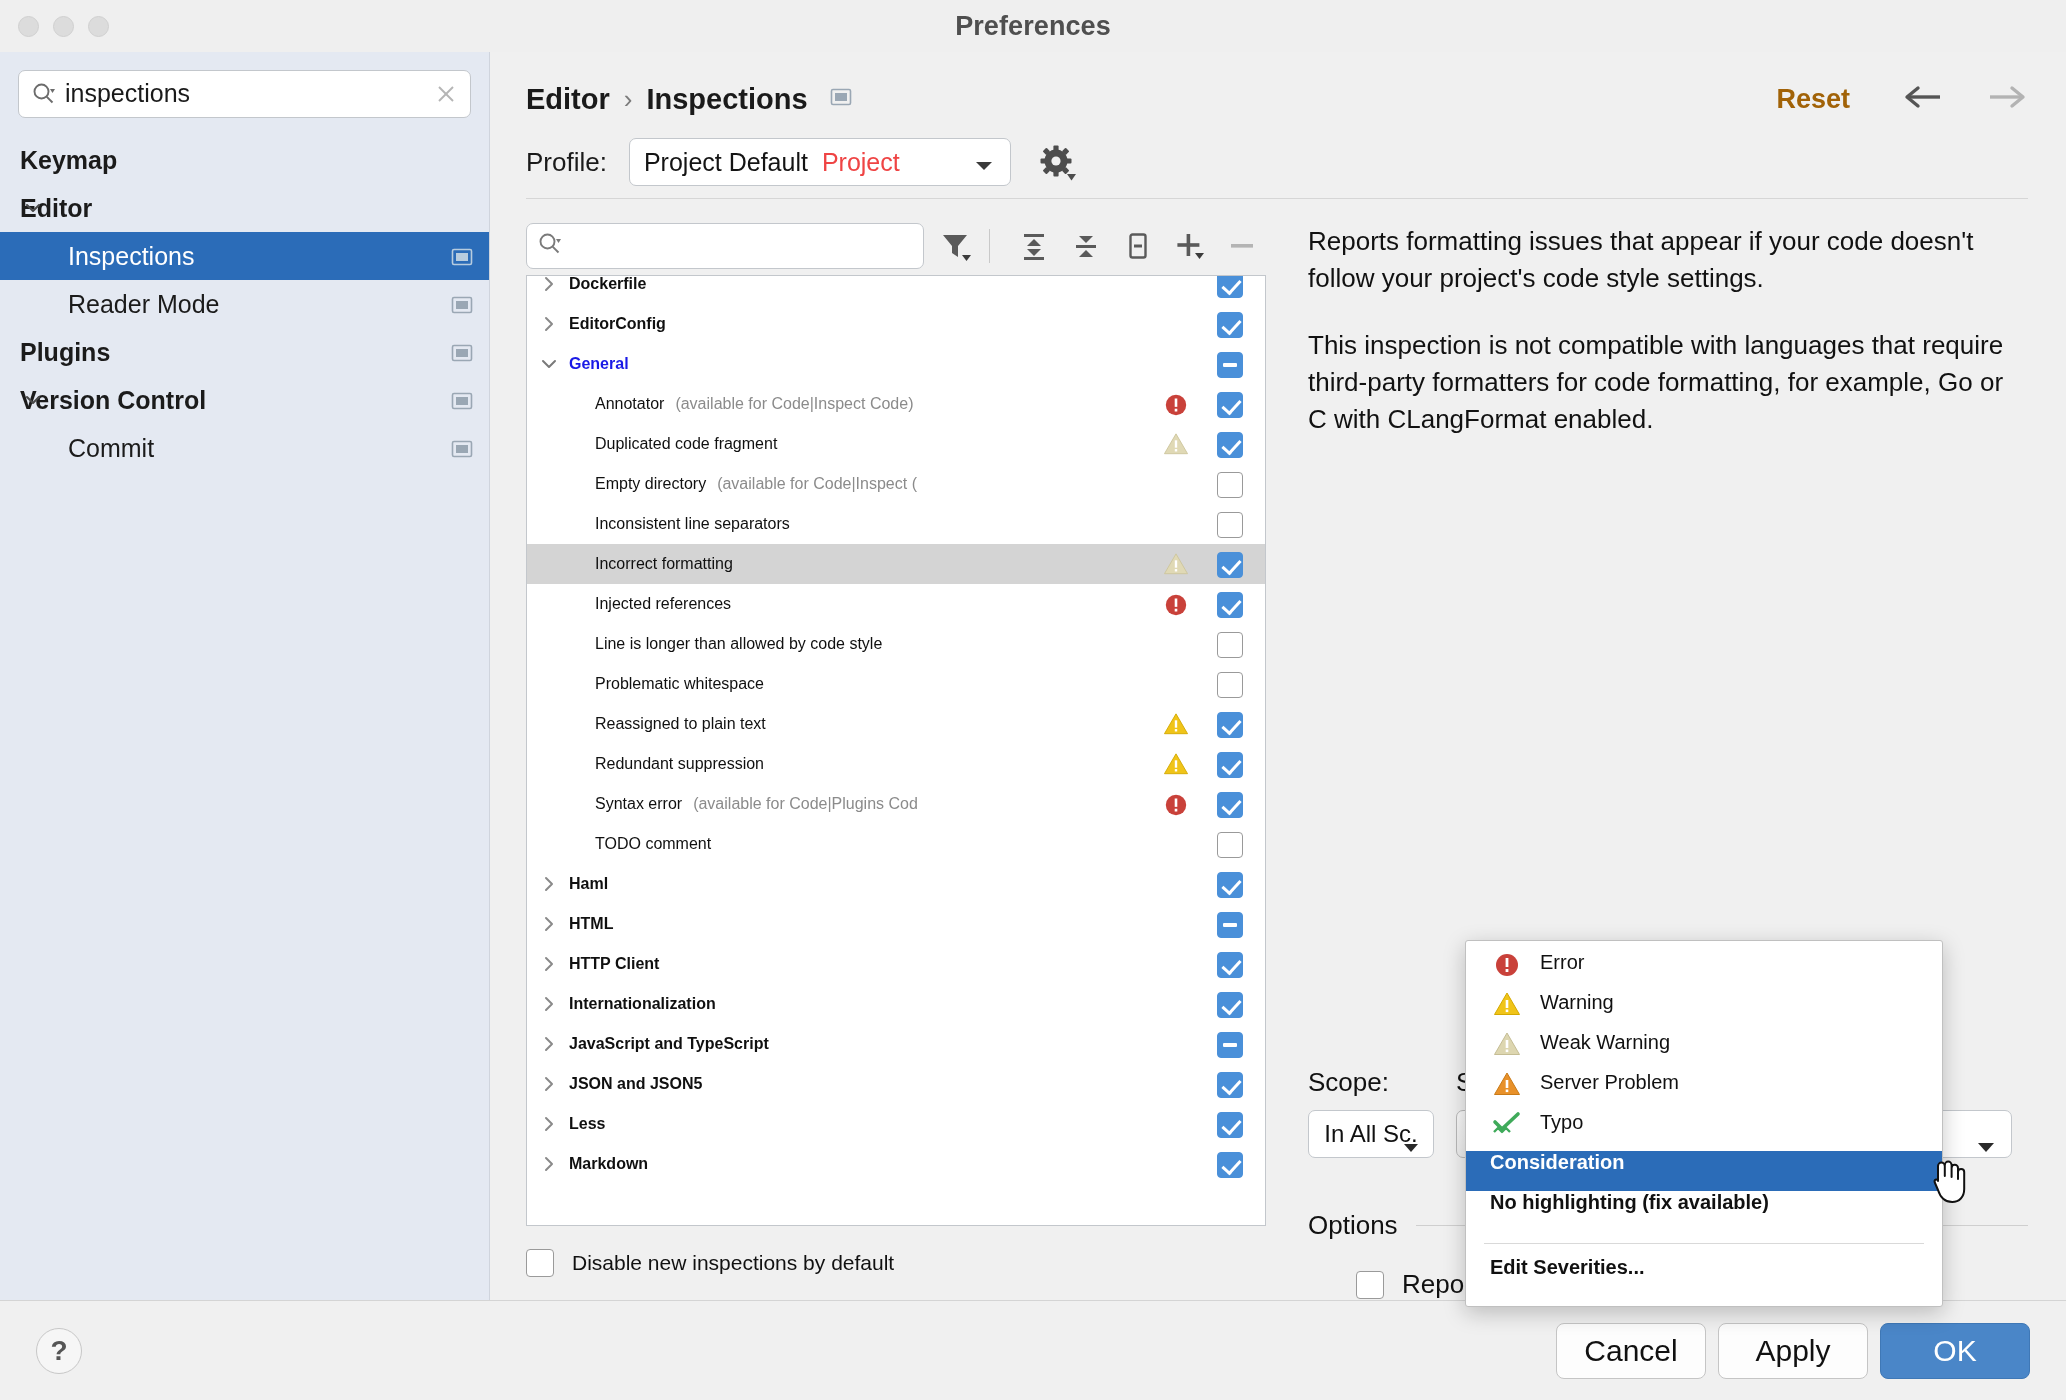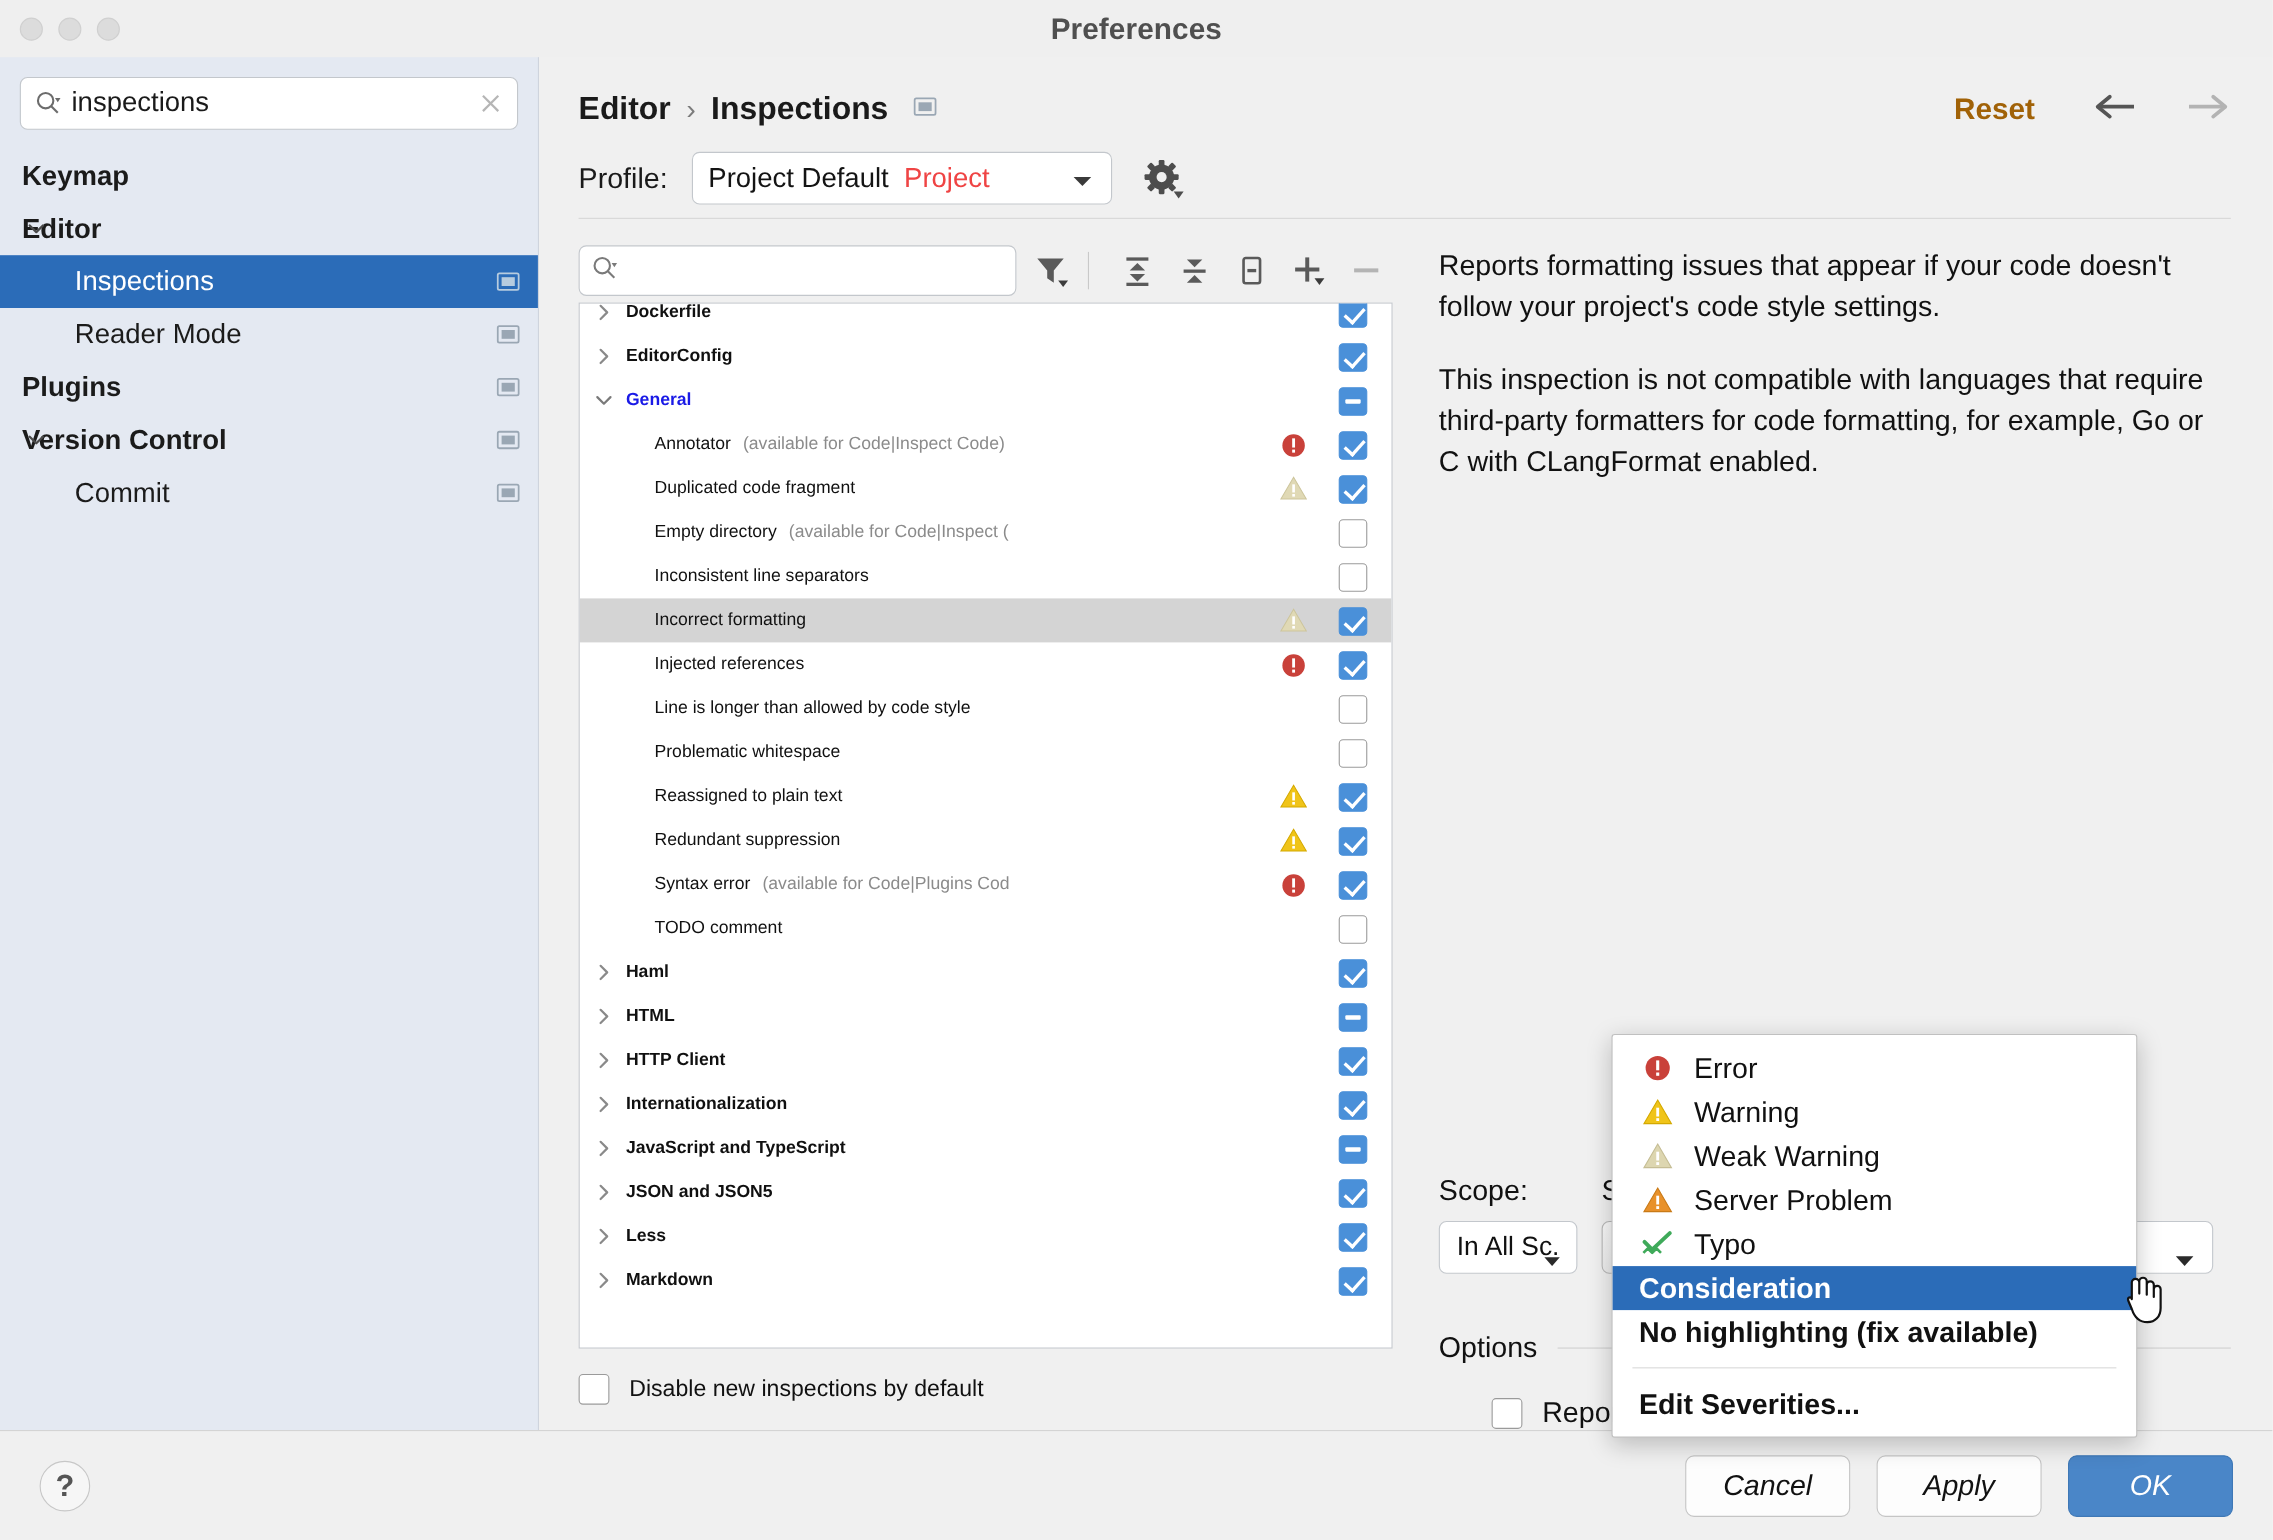--- a/index.html
+++ b/index.html
@@ -247,22 +247,22 @@
     left: 1465px; top: 888px;
     width: 478px;
     background: #fff;
     border: 1px solid #c0c0c0;
     border-radius: 3px;
     box-shadow: 0 6px 22px rgba(0,0,0,0.22);
     padding: 10px 0 10px 0;
     z-index: 50;
   }
   .menu-item {
-    height: 40px; display: flex; align-items: center;
-    padding: 0 24px 0 24px; font-size: 26px; color: #111;
+    height: 40px; display: flex; align-items: flex-start;
+    padding: 0 24px 0 24px; font-size: 20px; color: #111;
     position: relative;
   }
   .menu-item .mi-icon { width: 34px; flex: 0 0 34px; margin-right: 16px; display: flex; align-items: center; justify-content: center; }
   .menu-item .mi-label { white-space: nowrap; }
   .menu-item.selected { background: #2b6cb8; color: #fff; }
   .menu-item.noicon .mi-label { padding-left: 50px; font-weight: bold; }
   .menu-sep { height: 1px; background: #d9d9d9; margin: 12px 18px; }
 
   .cursor { position: absolute; left: 1930px; top: 1103px; width: 42px; height: 50px; z-index: 60; pointer-events: none;}
 
@@ -276,24 +276,23 @@
   .help-btn {
     width: 46px; height: 46px; border-radius: 50%;
     border: 1px solid #c7c7c7; background: #f6f6f6;
     display: flex; align-items: center; justify-content: center;
     font-size: 28px; color: #555; font-weight: bold;
   }
   .footer-spacer { flex: 1; }
   .btn {
     height: 56px; min-width: 150px; padding: 0 26px;
     border: 1px solid #c5c5c5; border-radius: 8px;
-    background: #fdfdfd; font-size: 26px; color: #111;
+    background: #fdfdfd; font-size: 30px; color: #111;
     display: flex; align-items: center; justify-content: center;
-    margin-left: 24px;
-    font-style: italic;
+    margin-left: 12px;
   }
   .btn.primary { background: #4a86c8; border-color: #3f78b6; color: #fff; }
 </style>
 </head>
 <body>
 
 <div class="window">
 
   <div class="titlebar">
     <div class="traffic">

